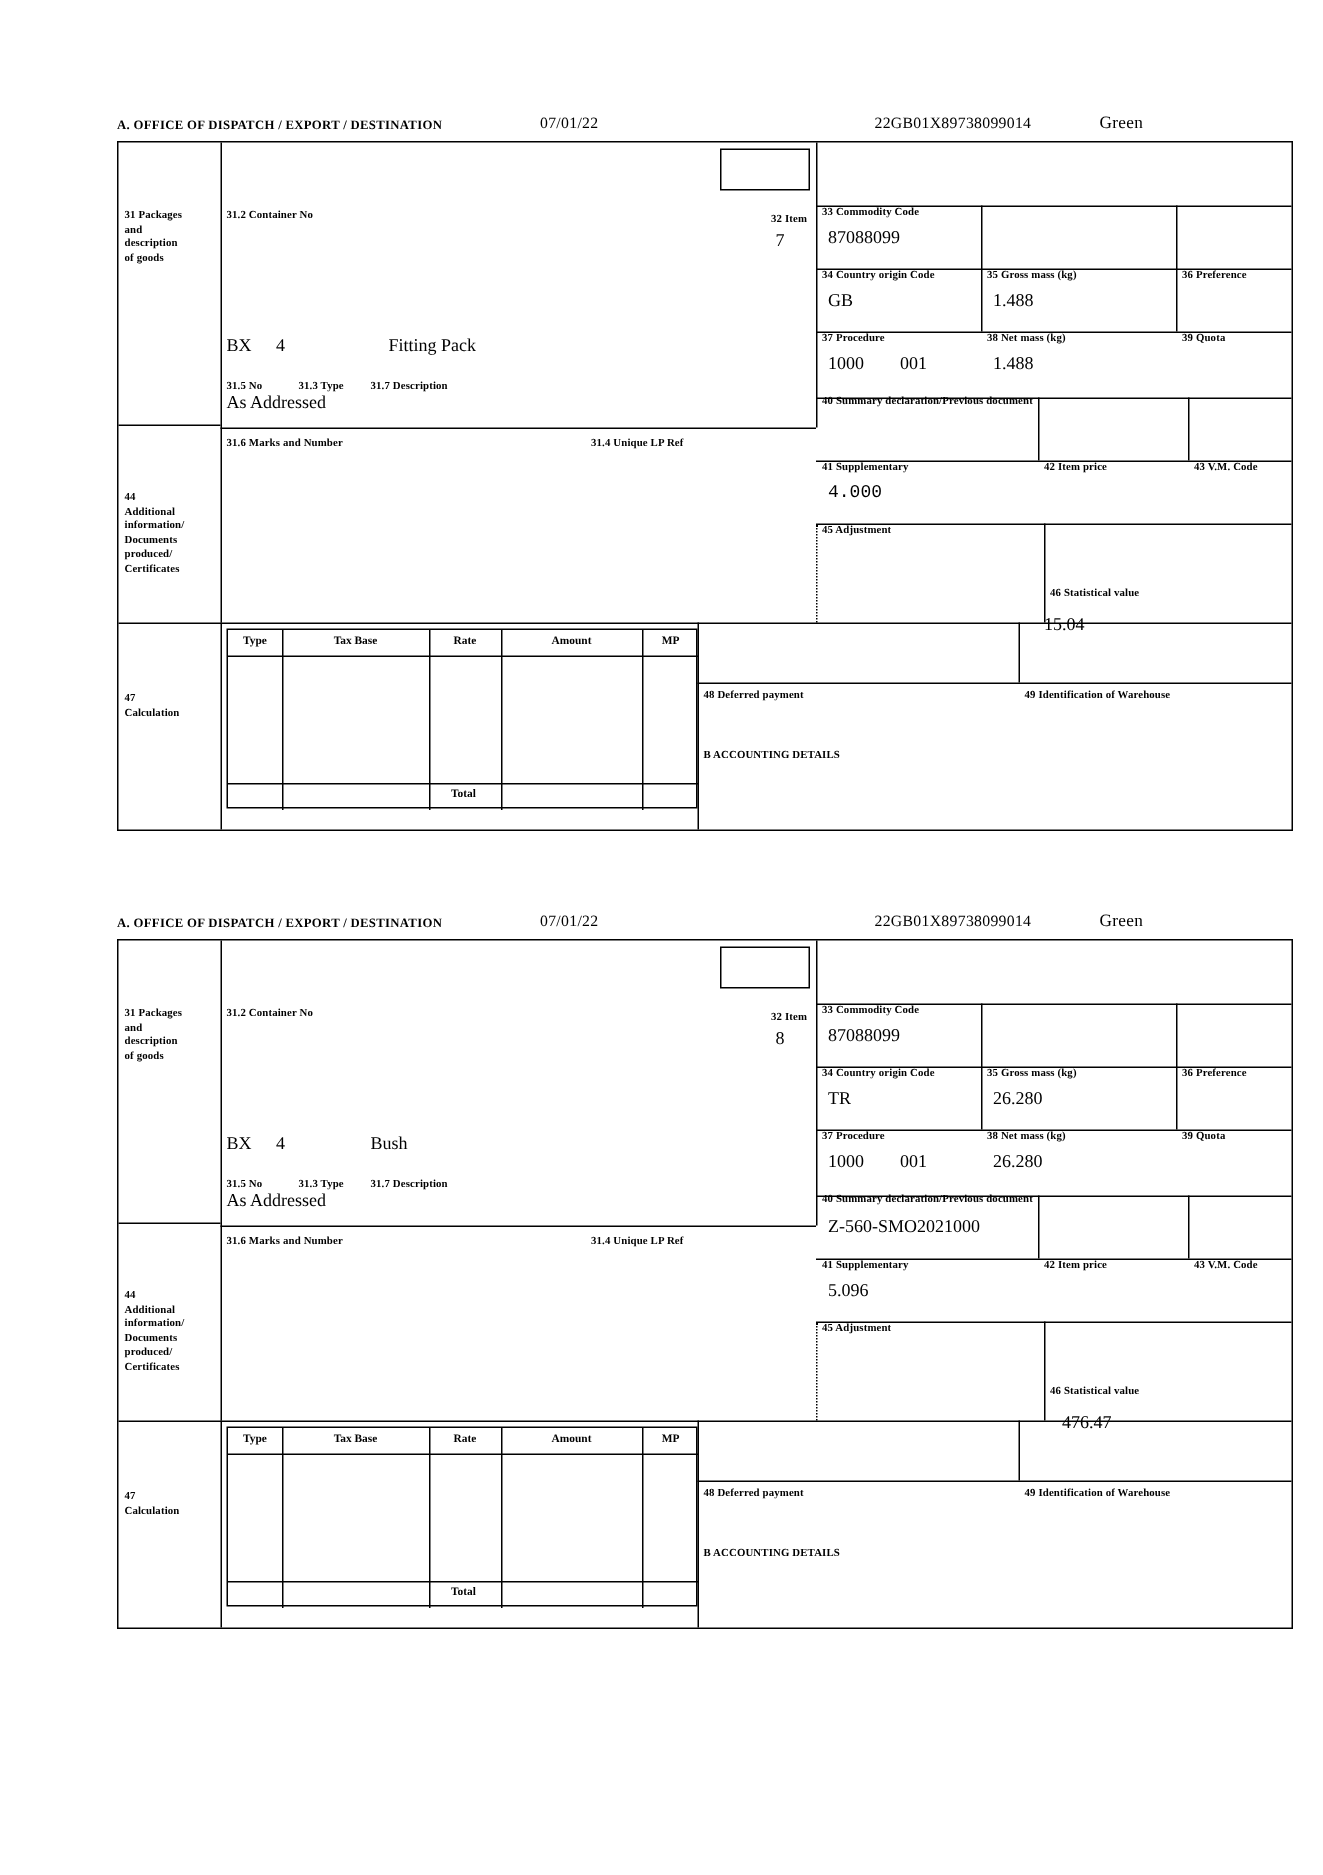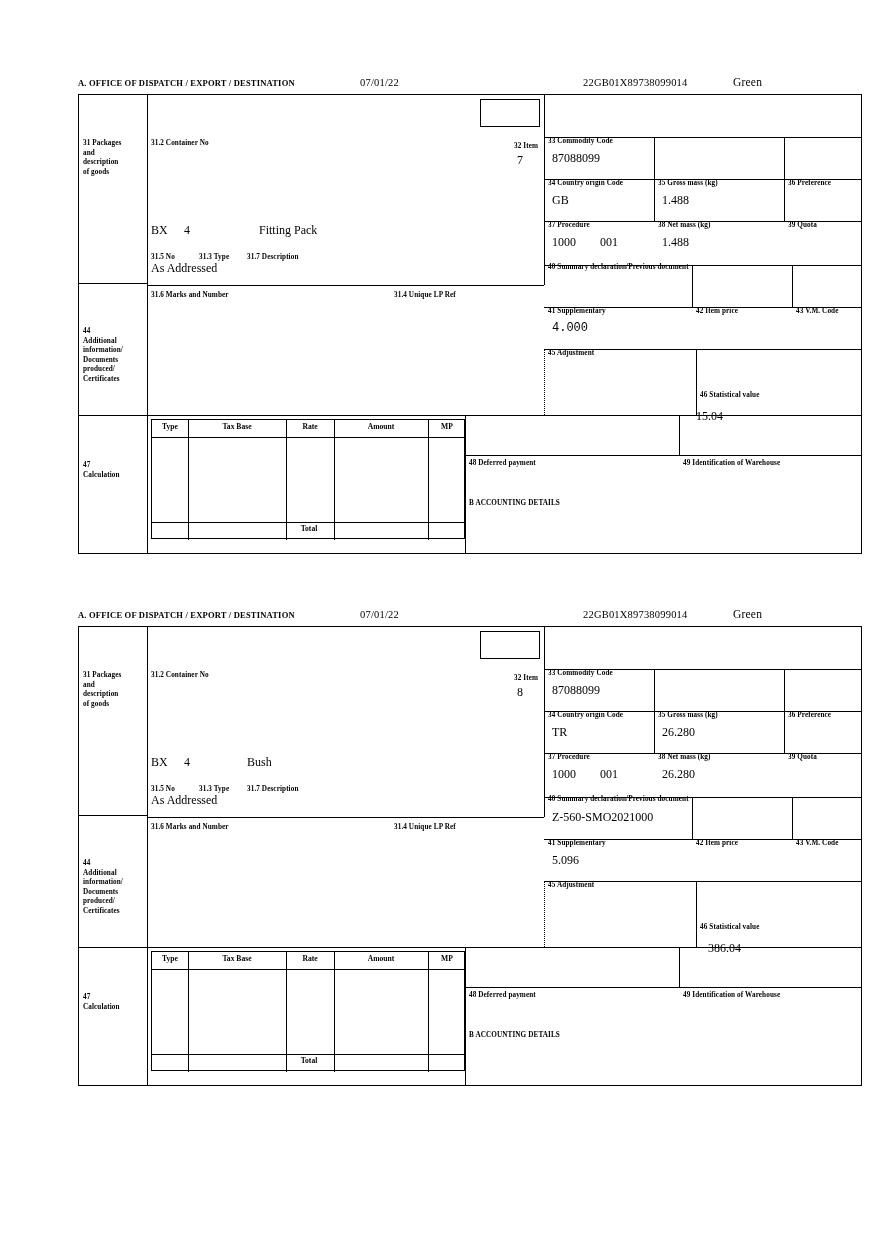--- a/index.html
+++ b/index.html
@@ -400,21 +400,21 @@
       <div class="cell" style="left:465px; top:212px; width:317px; height:42px;">
         <div class="lbl pad4">45 Adjustment</div>
         <div class="val" style="padding:4px 0 0 8px;"></div>
       </div>
       <div class="hline" style="left:465px; top:254px; width:317px;"></div>
 
       <div class="dotline" style="left:465px; top:254px; height:66px;"></div>
       <div class="vline" style="left:617px; top:254px; height:66px;"></div>
       <div class="cell" style="left:617px; top:254px; width:165px; height:66px;">
         <div class="lbl pad4">46 Statistical value</div>
-        <div class="val" style="padding:8px 0 0 12px;">386.04</div>
+        <div class="val" style="padding:8px 0 0 12px;">476.47</div>
       </div>
 
       <div class="cell leftlbl lbl" style="left:0; top:188px; width:68px;">
         44<br>Additional<br>information/<br>Documents<br>produced/<br>Certificates
       </div>
       <div class="hline" style="left:0; top:188px; width:68px;"></div>
       <div class="cell val-sm" style="left:72px; top:200px; width:380px;"></div>
 
       <div class="hline" style="left:0; top:320px; width:782px;"></div>
 

